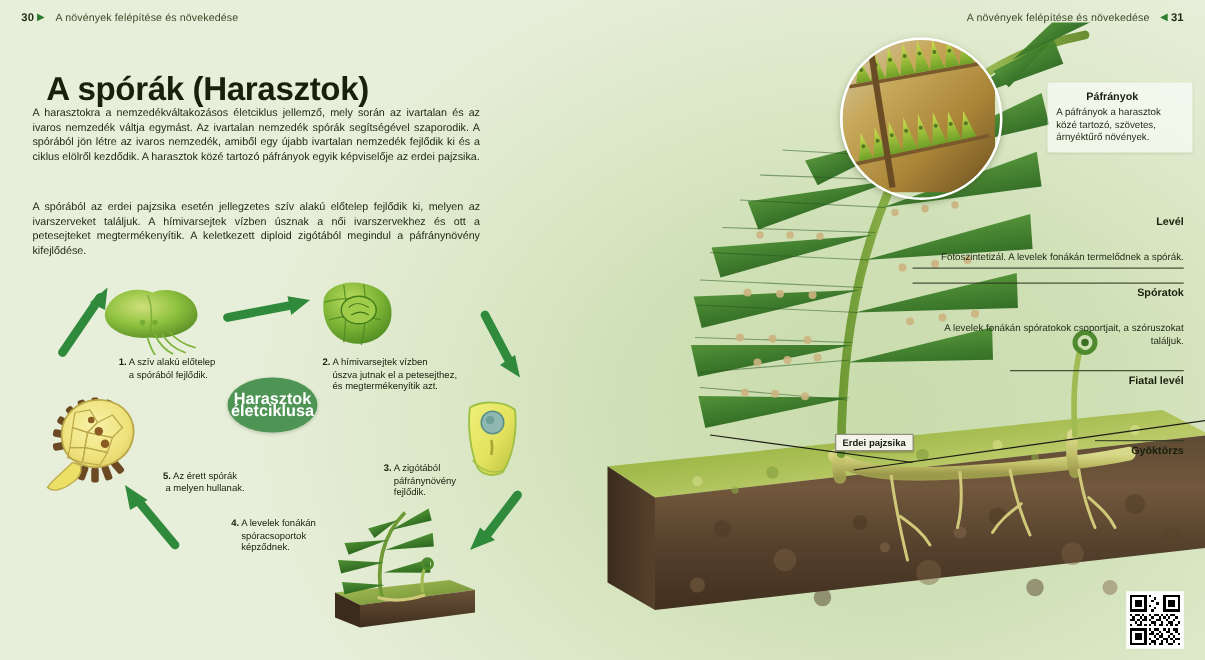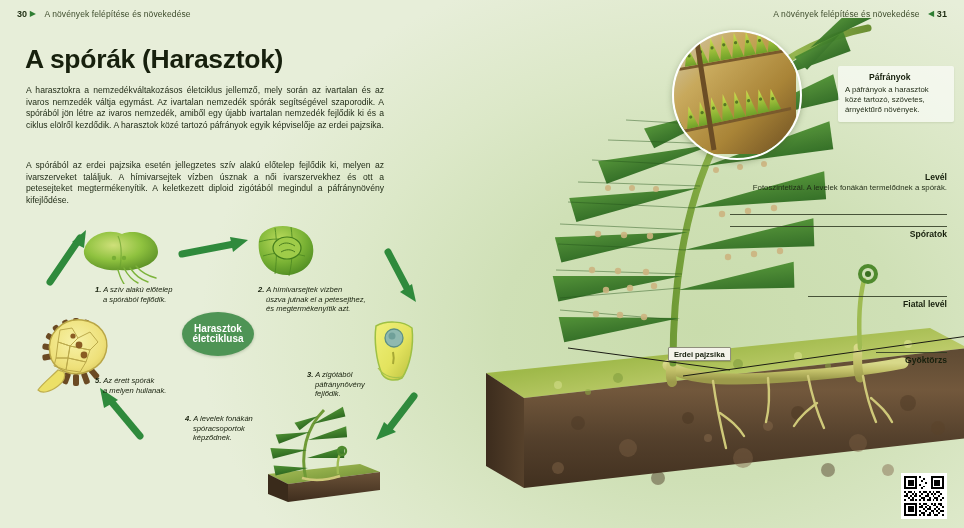--- a/index.html
+++ b/index.html
@@ -19,21 +19,21 @@
   
   .hdr{position:absolute;top:8px;font-size:8.5px;color:#3c4a2a;letter-spacing:.1px;}
   .hdr-left{left:17px;}
   .hdr-right{right:17px;text-align:right;}
   .pno{font-weight:bold;font-size:9px;color:#1e2d12;text-align:center;}
   .tri{display:inline-block;color:#2e7d32;font-size:8px;vertical-align:1px;}
   .hdr span{display:inline-block;vertical-align:middle;}
   .hdr .htxt{margin:0 6px;}
 
   h1.title{
-    position:absolute;left:25px;top:44px;margin:0;
+    position:absolute;left:25px;top:44px;margin:12px;
     font-size:26.5px;font-weight:bold;color:#17200d;letter-spacing:-.3px;
   }
   .body-text{
     position:absolute;left:26px;width:358px;
     font-size:8.6px;line-height:11.6px;color:#1c2712;text-align:justify;
   }
   .p1{top:85px;}
   .p2{top:160px;}
 
   
@@ -44,33 +44,33 @@
     padding:6px 7px 7px 7px;
     box-sizing:border-box;
     box-shadow:0 1px 2px rgba(60,80,40,.12);
   }
   .infobox .ttl{font-size:8.6px;font-weight:bold;color:#17200d;margin-bottom:3px;padding-left:24px;}
   .infobox .txt{font-size:7.8px;line-height:10px;color:#1f2a15;}
 
   
   .callout{position:absolute;text-align:right;}
   .callout .ct{font-size:8.6px;font-weight:bold;color:#17200d;}
-  .callout .cd{font-size:7.8px;line-height:9.6px;color:#1f2a15;margin-top:1px;}
+  .callout .cd{font-size:7.8px;line-height:9.6px;color:#1f2a15;margin-top:19px;}
   .rule{position:absolute;height:1px;background:#2f3a22;opacity:.85;}
 
   
-  .cyc-label{position:absolute;font-size:7.6px;line-height:9.6px;color:#17200d;font-style:italic;}
+  .cyc-label{position:absolute;font-size:7.6px;line-height:9.6px;color:#17200d;}
   .cyc-label b{font-weight:bold;}
   .cyc-label .ind{display:block;padding-left:8px;}
 
   .cycle-badge{
-    position:absolute;left:182px;top:312px;width:72px;height:44px;
+    position:absolute;left:182px;top:302px;width:72px;height:44px;
     border-radius:50%;
     background:#4e9455;
-    color:#ffffff;font-size:10px;font-weight:bold;line-height:10.5px;
+    color:#ffffff;font-size:13px;font-weight:bold;line-height:10.5px;
     display:flex;align-items:center;justify-content:center;text-align:center;
     box-shadow:0 1px 3px rgba(40,70,30,.25);
   }
 
   
   .arrow{position:absolute;}
   .arrow svg{display:block;overflow:visible;}
 
   
   .art{position:absolute;}
@@ -386,20 +386,21 @@
   </div>
 
   <div class="callout" style="right:17px;top:172px;width:200px;">
     <div class="ct">Levél</div>
     <div class="cd">Fotoszintetizál. A levelek fonákán termelődnek a spórák.</div>
   </div>
   <div class="rule" style="left:730px;top:214px;width:217px;"></div>
 
   <div class="callout" style="right:17px;top:229px;width:212px;">
     <div class="ct">Spóratok</div>
+    <div class="cd">A levelek fonákán spóratokok csoportjait, a szóruszokat találjuk.</div>
   </div>
   <div class="rule" style="left:730px;top:226px;width:217px;"></div>
 
   <div class="callout" style="right:17px;top:299px;width:160px;">
     <div class="ct">Fiatal levél</div>
   </div>
   <div class="rule" style="left:808px;top:296px;width:139px;"></div>
 
   <div class="callout" style="right:17px;top:355px;width:160px;">
     <div class="ct">Gyöktörzs</div>
@@ -646,21 +647,21 @@
     <span class="ind">fejlődik.</span>
   </div>
 
   <div class="cyc-label" style="left:185px;top:414px;width:130px;">
     <span><b>4.</b>
     <span>A levelek fonákán</span></span>
     <span class="ind">spóracsoportok</span>
     <span class="ind">képződnek.</span>
   </div>
 
-  <div class="cyc-label" style="left:95px;top:376px;width:130px;">
+  <div class="cyc-label" style="left:95px;top:376px;width:130px;text-align:center;">
     <span><b>5.</b>
     <span>Az érett spórák</span></span>
     <span class="ind">a melyen hullanak.</span>
   </div>
 
   <div class="qr">
     <svg width="40" height="40" viewBox="0 0 21 21" shape-rendering="crispEdges">
       <rect width="21" height="21" fill="#ffffff"></rect>
       <g fill="#000000">
         <rect x="0" y="0" width="7" height="1"></rect>

